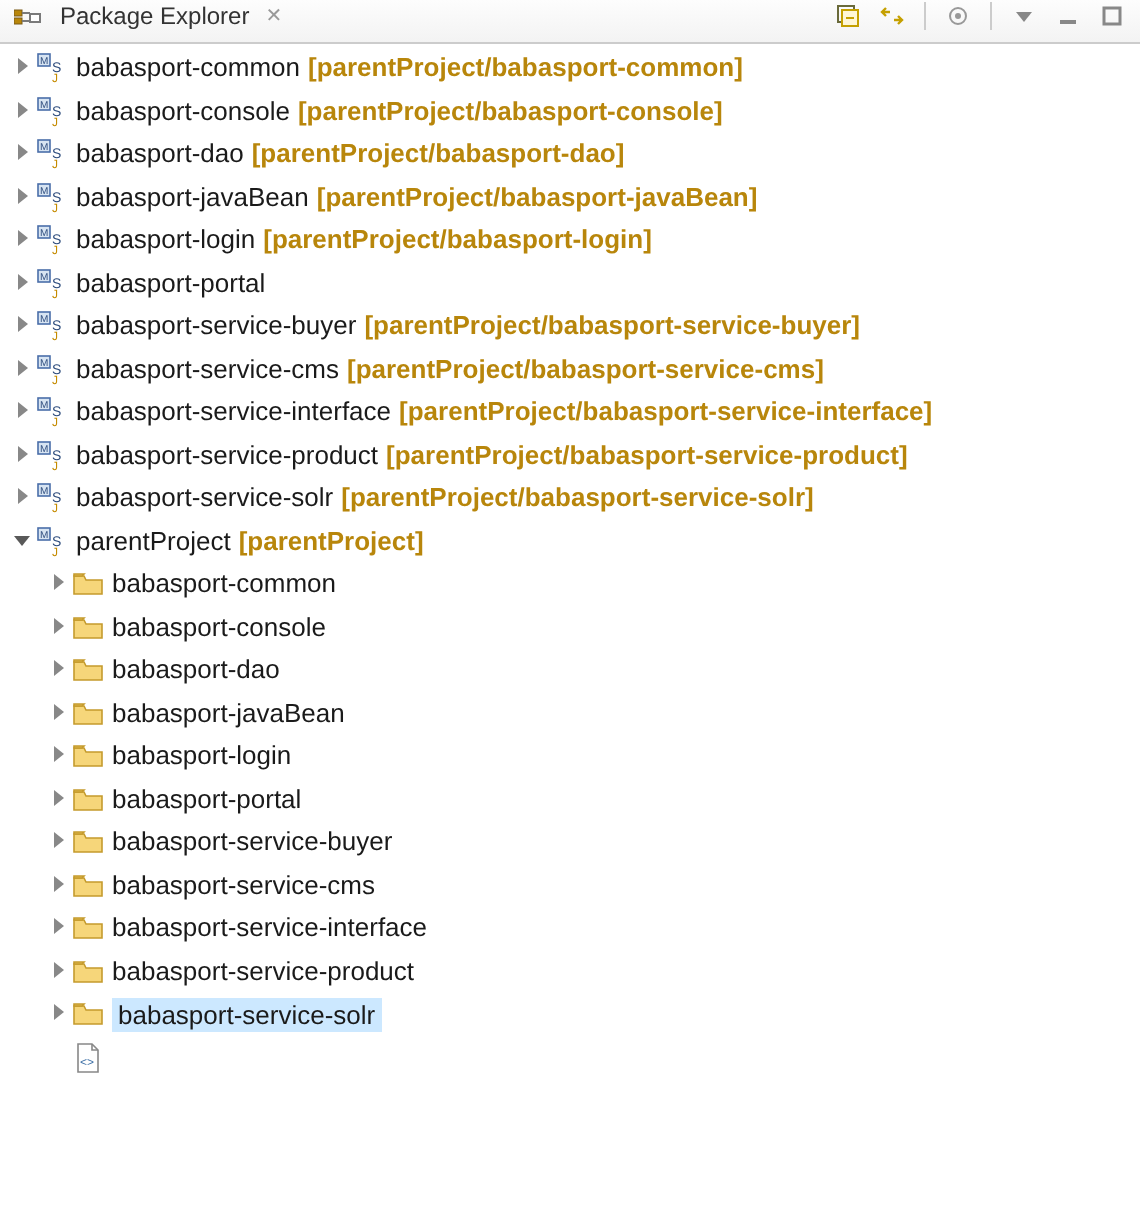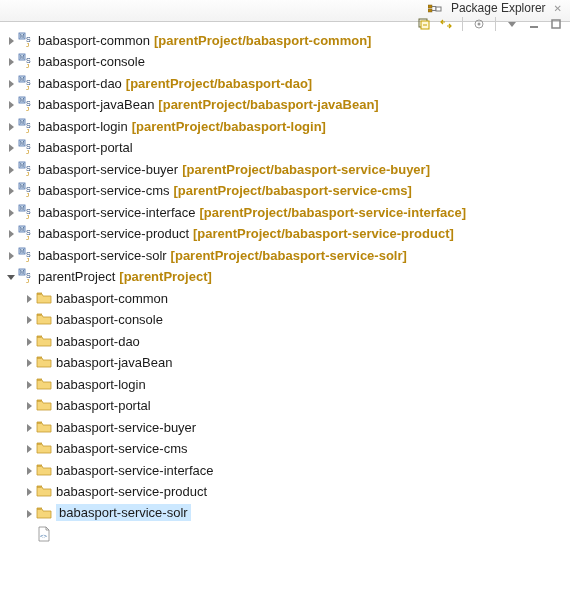--- a/index.html
+++ b/index.html
@@ -7,26 +7,25 @@
       font-family: "Microsoft YaHei", "Segoe UI", Arial, sans-serif;
       font-size: 13px;
       background: #fff;
       color: #000;
       width: 570px;
       height: 607px;
       overflow: hidden;
     }
     .view-header {
       display: flex;
-      align-items: flex-end;
+      align-items: flex-start;
       height: 22px;
       border-bottom: 1px solid #ccc;
       background: linear-gradient(#fdfdfd, #f3f3f3);
       padding: 0 2px 0 6px;
-      flex-direction: column;
     }
     .view-title {
       display: flex;
       align-items: center;
       gap: 4px;
       flex: 0 0 auto;
       padding-right: 6px;
     }
     .view-title-label { font-size: 12px; color: #333; }
     .tab-close {
@@ -38,21 +37,21 @@
     }
     .spacer { flex: 1; }
     .toolbar-icons { display: flex; gap: 6px; align-items: center; padding-right: 4px; }
     .toolbar-btn { width: 16px; height: 16px; display: flex; align-items: center; justify-content: center; cursor: pointer; }
     .sep { width: 1px; height: 14px; background: #ccc; margin: 0 2px; }
     .tree {
       padding: 4px 2px 4px 0;
     }
     .row {
       display: flex;
-      align-items: flex-end;
+      align-items: flex-start;
       height: 21.5px;
       white-space: nowrap;
       padding-left: 4px;
       cursor: default;
     }
     .twisty {
       width: 14px;
       height: 14px;
       flex: 0 0 14px;
       display: flex;
@@ -177,20 +176,21 @@
     <span class="icon">
       <svg width="16" height="16" viewBox="0 0 16 16">
         <rect x="1" y="1" width="6" height="6" fill="#d7e4f2" stroke="#4a6ea9" stroke-width="0.8"></rect>
         <text x="2" y="6" font-size="5" fill="#2c4b7c" font-family="sans-serif">M</text>
         <text x="8" y="10" font-size="7" fill="#2c4b7c" font-family="sans-serif">S</text>
         <text x="8" y="15" font-size="6" fill="#c58b00" font-family="sans-serif">J</text>
       </svg>
     </span>
     <span class="label-wrap">
       <span class="label">babasport-console</span>
+      <span class="decoration">[parentProject/babasport-console]</span>
     </span>
   </div>
 
   <div class="row d1">
     <span class="twisty">
       <svg width="10" height="10" viewBox="0 0 10 10">
             <path d="M3 1 L8 5 L3 9 Z" fill="#888"></path>
           </svg>
     </span>
     <span class="icon">

